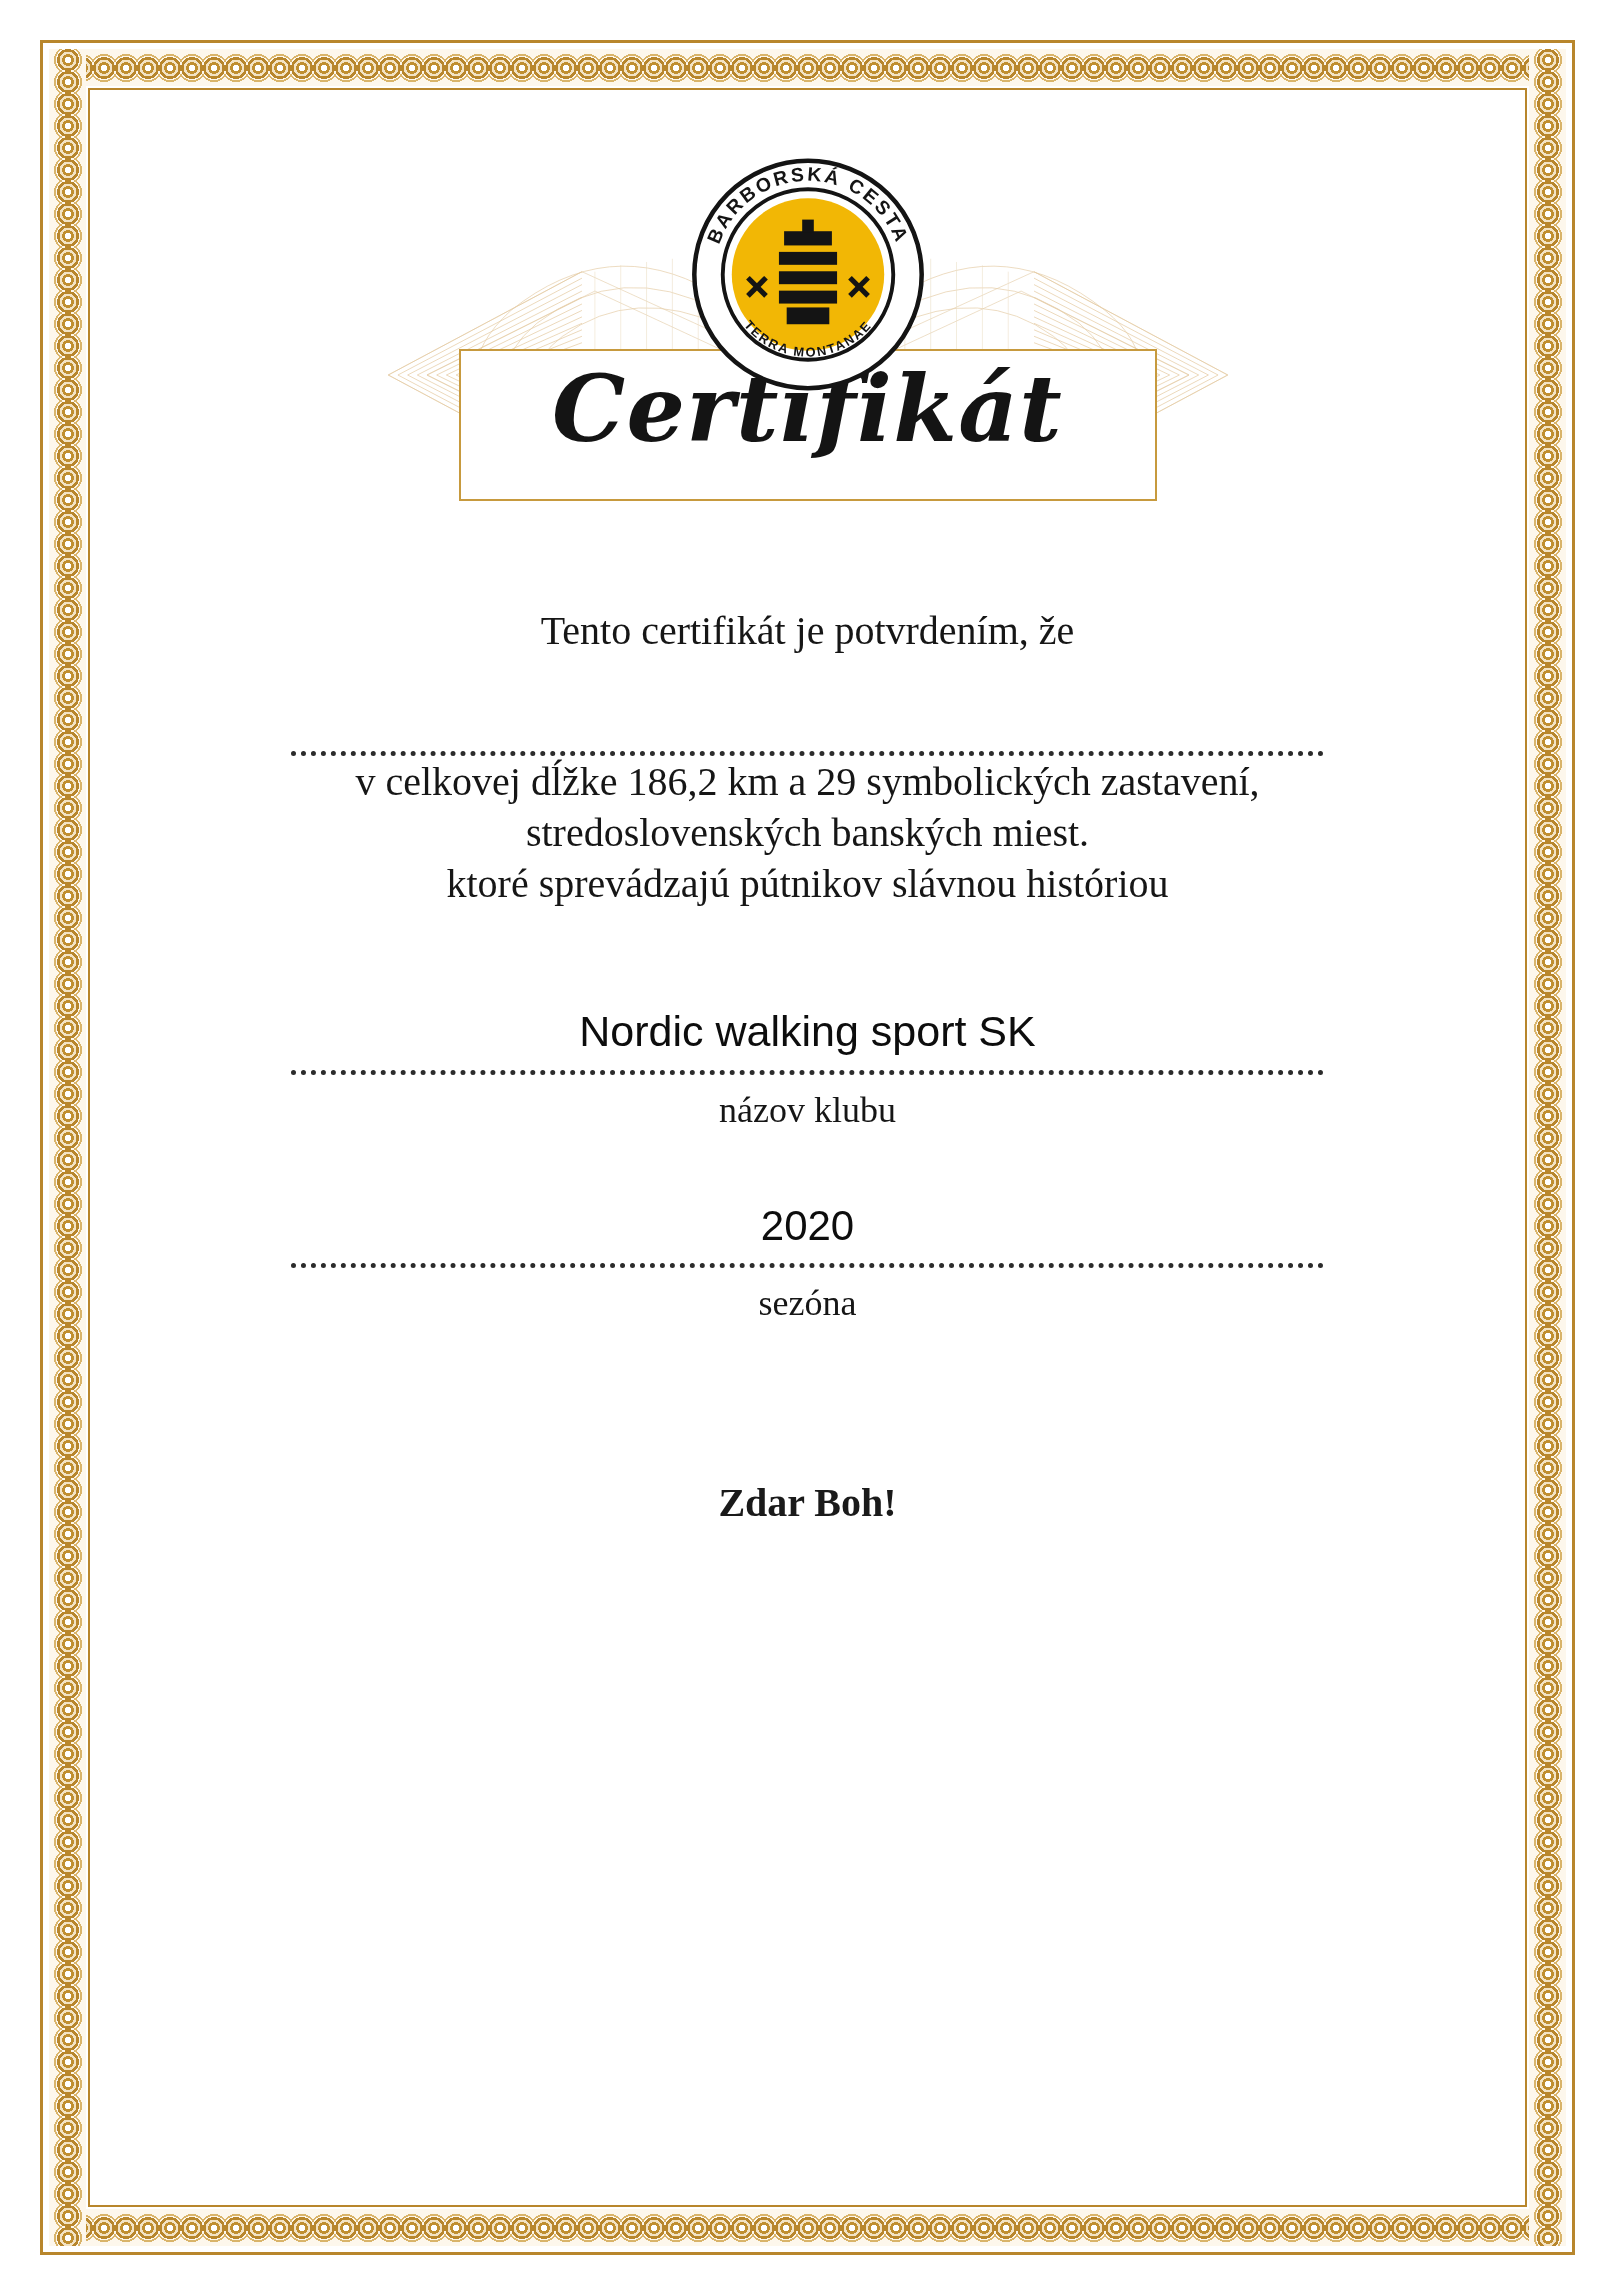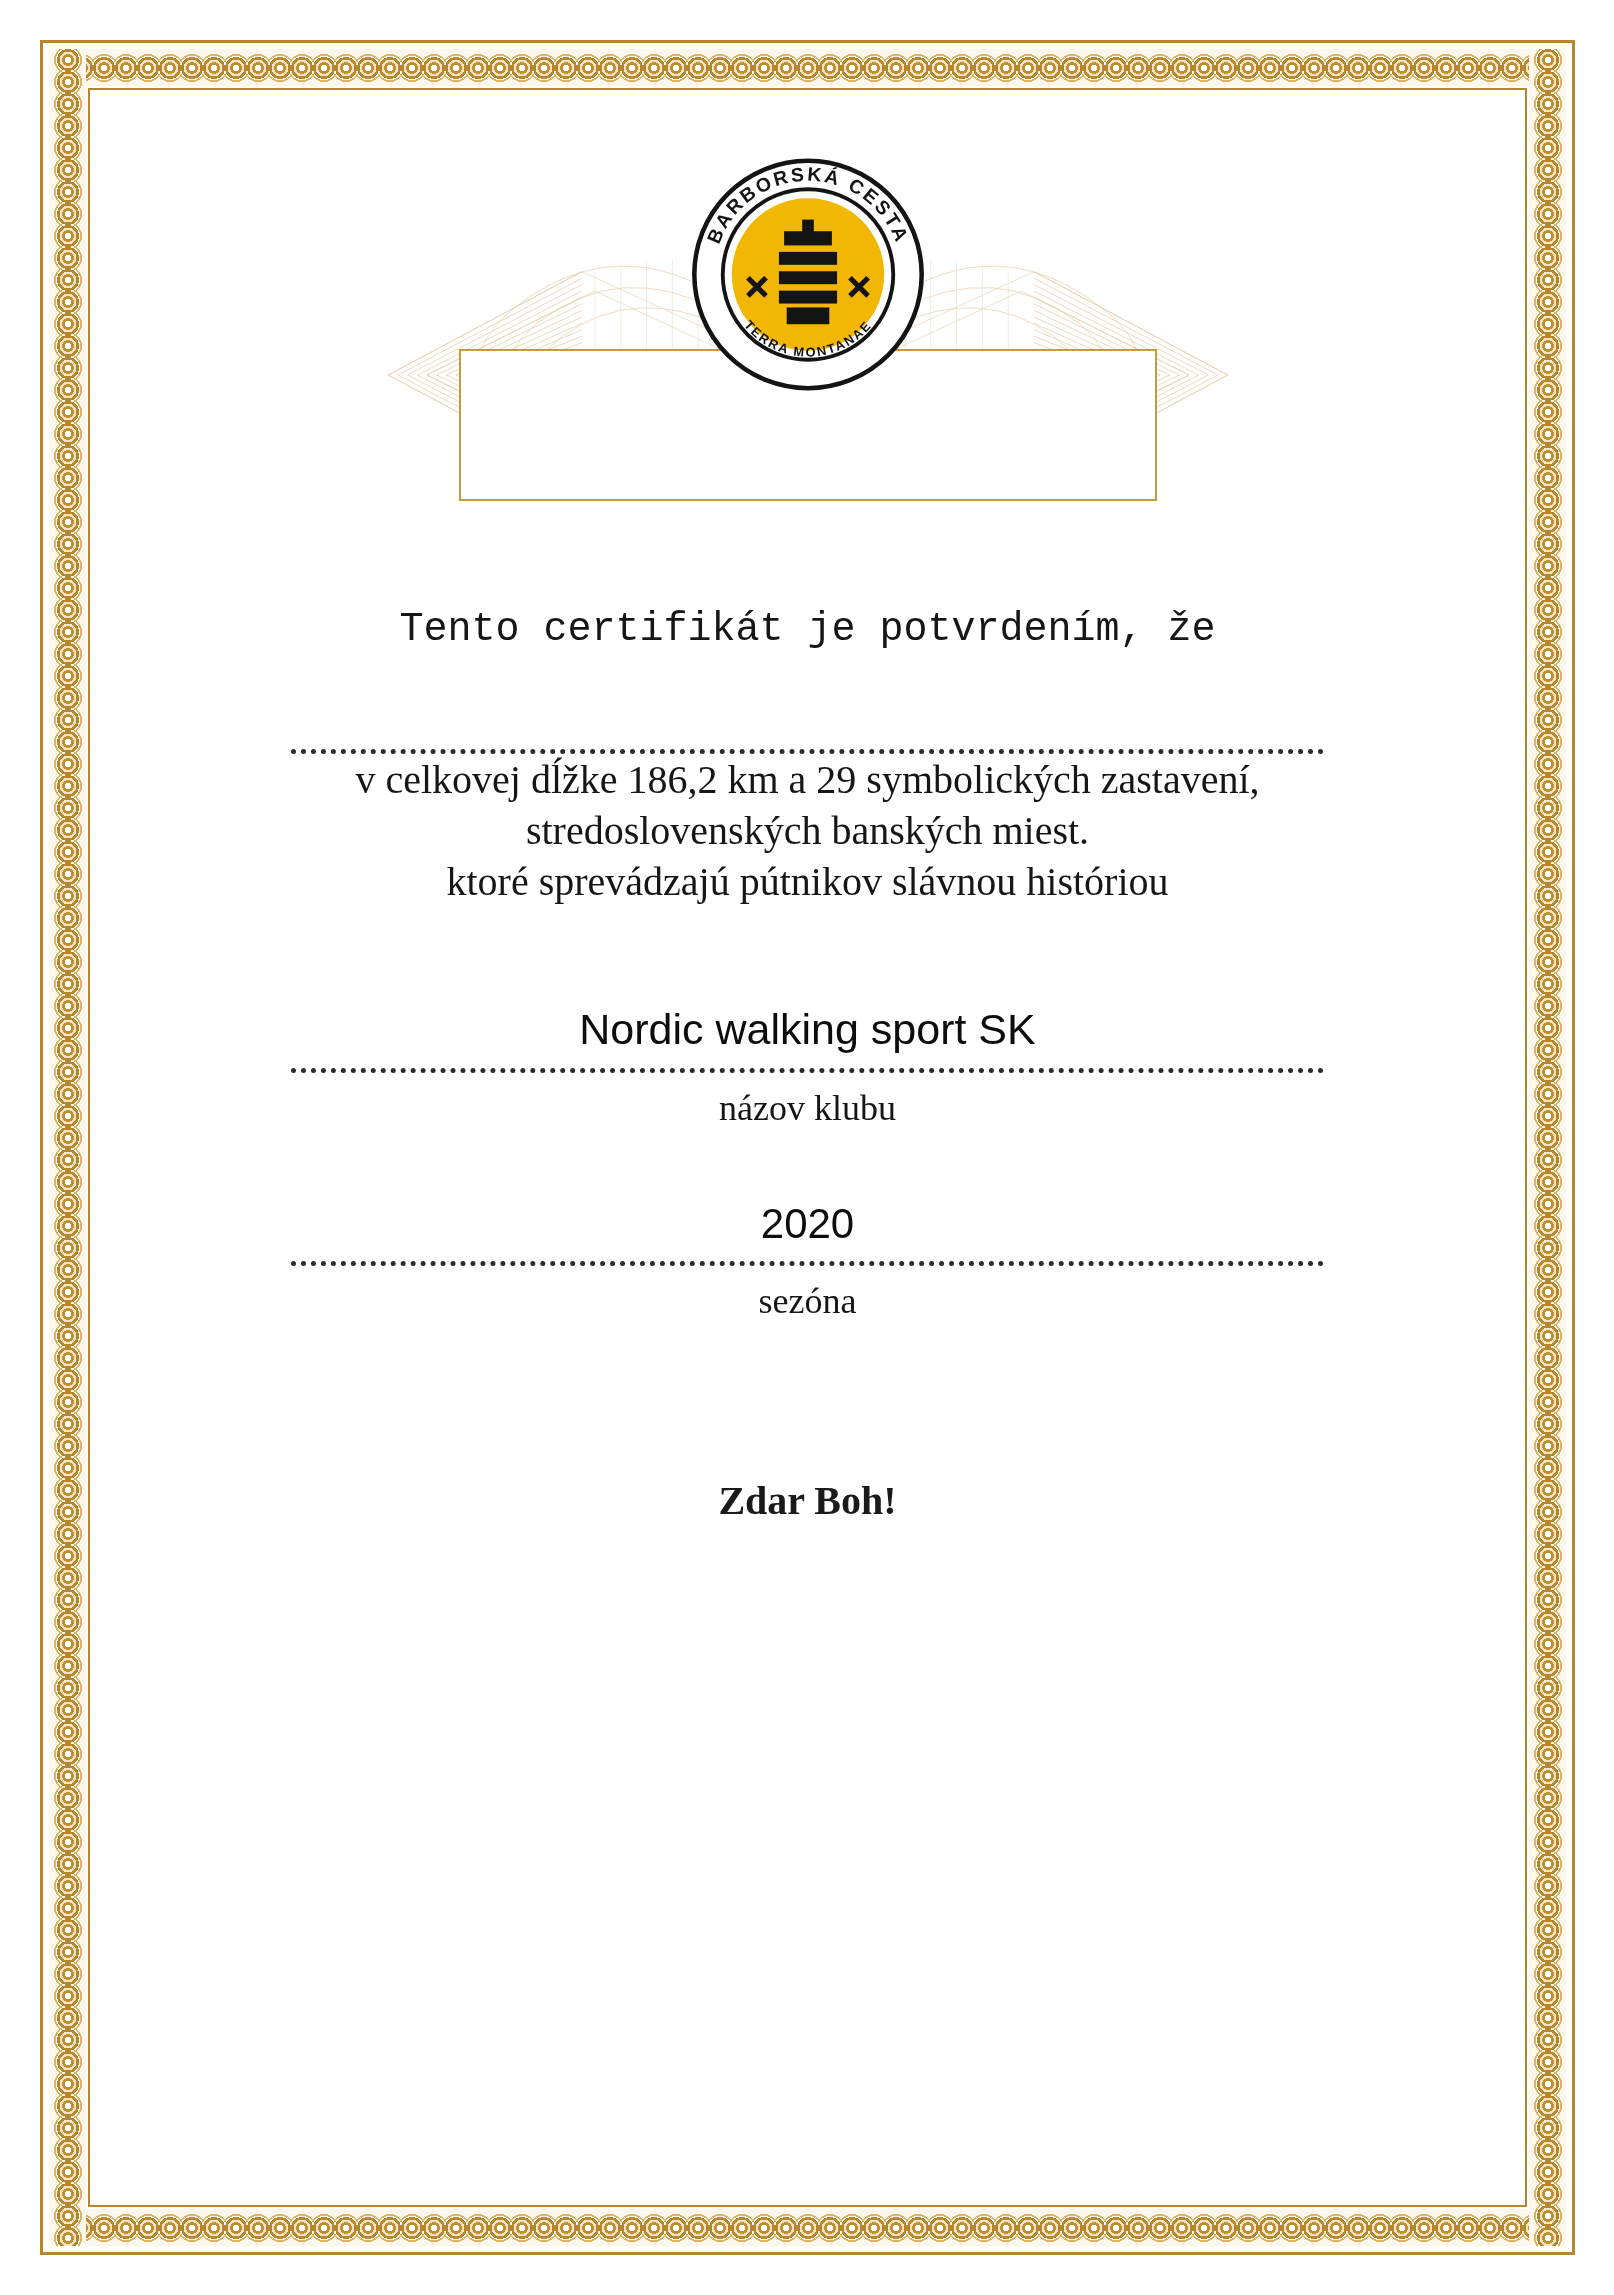--- a/index.html
+++ b/index.html
@@ -132,21 +132,21 @@
     left: 0;
     right: 0;
     top: 510px;
     text-align: center;
   }
 
   .intro {
     font-size: 40px;
     color: #161616;
     margin: 0 0 97px 0;
-    font-family: Liberation Mono, monospace;
+    font-family: Liberation Serif, serif;
   }
 
   .name {
     font-family: "Liberation Sans", sans-serif;
     font-size: 50px;
     color: #0d0d0d;
     letter-spacing: 0.6px;
     margin: 0 0 17px 0;
   }
 
@@ -308,20 +308,21 @@
             <line x1="860" y1="100" x2="860" y2="460"></line>
               <line x1="900" y1="100" x2="900" y2="460"></line>
             <line x1="940" y1="105" x2="940" y2="455"></line>
               <line x1="980" y1="110" x2="980" y2="450"></line>
             <line x1="1020" y1="120" x2="1020" y2="440"></line>
           </g>
         </g>
       </svg>
 
       <div class="ribbon-box"></div>
+      <div class="cert-title">Certifikát</div>
 
       <svg class="logo" viewBox="0 0 370 370">
         <circle cx="185" cy="185" r="178" fill="#ffffff"></circle>
         <circle cx="185" cy="185" r="176" fill="none" stroke="#141414" stroke-width="7"></circle>
         <circle cx="185" cy="185" r="132" fill="none" stroke="#141414" stroke-width="6"></circle>
         <circle cx="185" cy="185" r="118" fill="#f2b705"></circle>
 
         <g fill="#141414">
           <rect x="148" y="118" width="74" height="22"></rect>
           <rect x="140" y="150" width="90" height="20"></rect>

